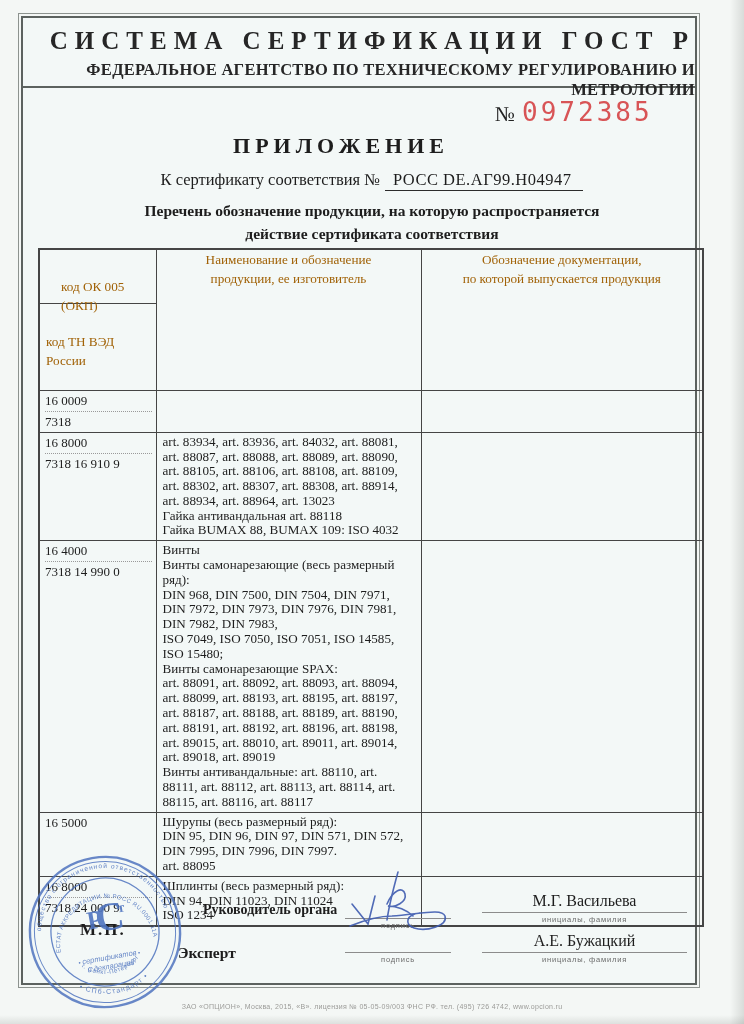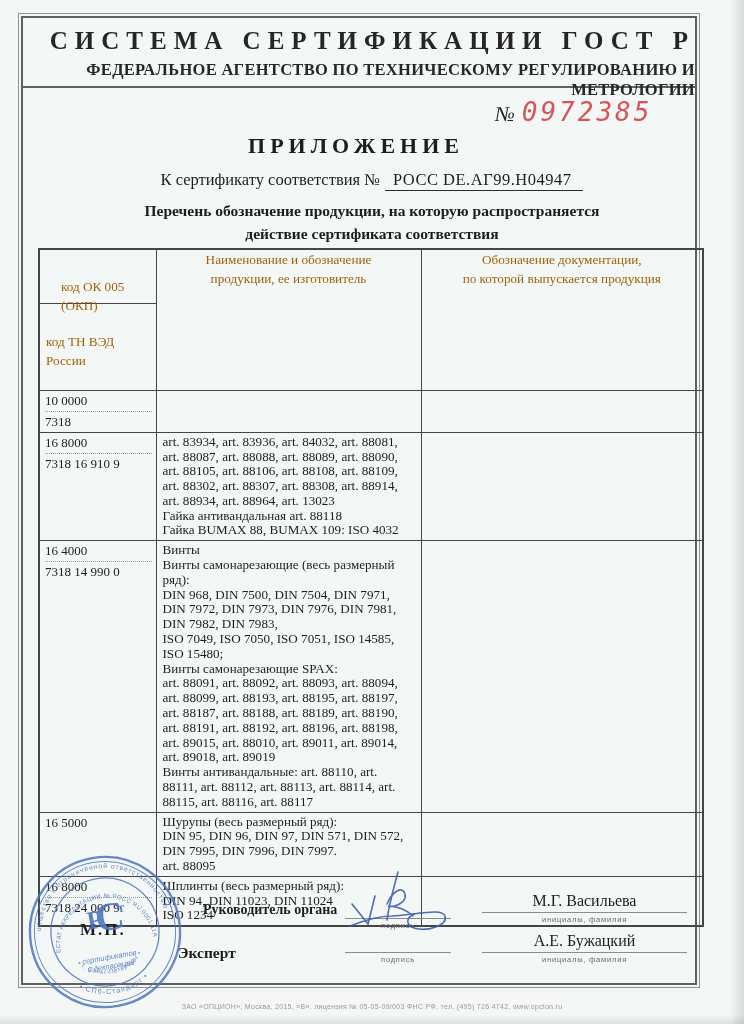--- a/index.html
+++ b/index.html
@@ -16,26 +16,26 @@
 
   .frame { position:absolute; left:18px; top:13px; width:682px; height:975px;
     border:1px solid #8d938f; }
   .frame-inner { position:absolute; inset:2px; border:2px solid #5c625f; background:#f3f8f7; }
 
   .masthead { position:absolute; left:23px; top:18px; width:672px; height:70px;
     border-bottom:2px solid #5c625f; text-align:right; }
   .masthead-line1 { margin-top:9px; font-size:25px; font-weight:bold; letter-spacing:7px; color:#262626; }
   .masthead-line2 { margin-top:5px; font-size:16.5px; font-weight:bold; letter-spacing:.3px; color:#262626; }
 
-  .doc-number { position:absolute; left:495px; top:97px; width:215px; white-space:nowrap;font-style:italic; }
+  .doc-number { position:absolute; left:495px; top:97px; width:215px; white-space:nowrap; }
   .doc-number .prefix { font-size:21px; color:#222; margin-right:7px; }
   .doc-number .value { font-family:"DejaVu Sans Mono", monospace; font-size:26px;
     color:#d85456; letter-spacing:3px; }
 
-  .title { position:absolute; left:16px; top:133px; width:680px; text-align:center;
+  .title { position:absolute; left:1px; top:133px; width:680px; text-align:center;
     font-size:22px; font-weight:bold; letter-spacing:5px; }
   .cert-line { position:absolute; left:0; top:170px; width:744px; text-align:center; font-size:16.5px; }
   .cert-line .cert-no { border-bottom:1.5px solid #2c2c2c; padding:0 12px 1px 8px; margin-left:5px; letter-spacing:.5px; }
   .subtitle { position:absolute; left:0; top:199px; width:744px; text-align:center;
     font-size:15.5px; font-weight:bold; line-height:1.5; white-space:pre-line; }
 
   table.products { position:absolute; left:38px; top:248px; width:664px;
     border-collapse:collapse; table-layout:fixed; }
   table.products td, table.products th { border:1px solid #454545; vertical-align:top; font-weight:normal; }
   table.products { border:2px solid #454545; }
@@ -111,21 +111,21 @@
         <div class="top">код ОК 005 (ОКП)</div>
         <div class="bottom">код ТН ВЭД России</div>
       </th>
       <th class="hdr">Наименование и обозначение
 продукции, ее изготовитель</th>
       <th class="hdr">Обозначение документации,
 по которой выпускается продукция</th>
     </tr>
     <tr class="r1">
       <td class="codes">
-        <div class="okp">10 0000</div>
+        <div class="okp">16 0009</div>
         <div class="tnved">7318</div>
       </td>
       <td class="product"></td>
       <td class="docs"></td>
     </tr>
     <tr class="r2">
       <td class="codes">
         <div class="okp">16 8000</div>
         <div class="tnved">7318 16 910 9</div>
       </td>

